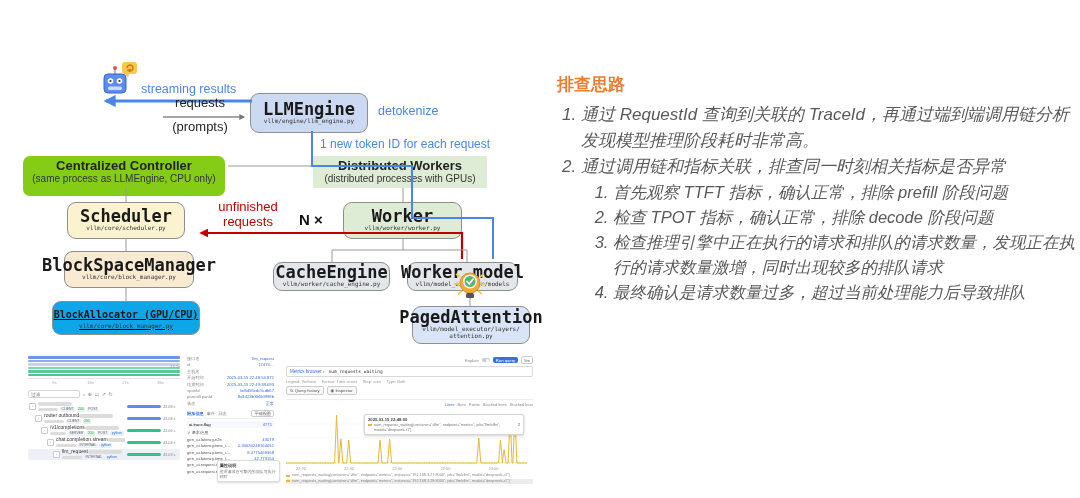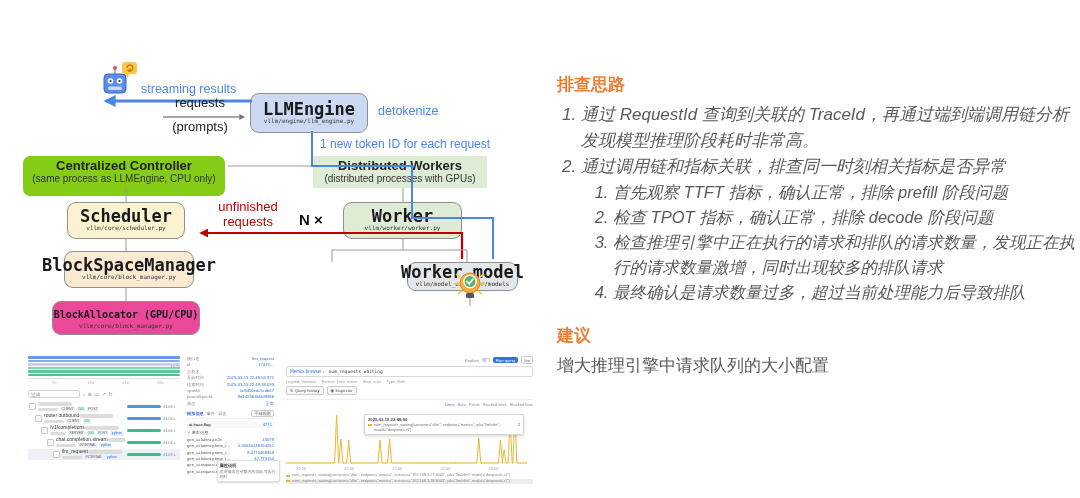--- a/index.html
+++ b/index.html
@@ -127,31 +127,39 @@
     <div class="p">vllm/engine/llm_engine.py</div>
   </div>
   <div class="dbox" style="left:64px;top:251px;width:130px;height:37px;background:#f9ead2;">
     <div class="t">BlockSpaceManager</div>
     <div class="p">vllm/core/block_manager.py</div>
   </div>
   <div class="dbox" style="left:67px;top:202px;width:118px;height:37px;background:#fbf2cf;">
     <div class="t">Scheduler</div>
     <div class="p">vllm/core/scheduler.py</div>
   </div>
-  <div class="dbox" style="left:52px;top:301px;width:148px;height:34px;background:#ec4899;">
+  <div class="dbox" style="left:52px;top:301px;width:148px;height:34px;background:#0ea5e9;text-decoration:underline;">
     <div class="t" style="font-size:10px;">BlockAllocator (GPU/CPU)</div>
     <div class="p">vllm/core/block_manager.py</div>
   </div>
   <div class="dbox" style="left:343px;top:202px;width:119px;height:37px;background:#dfecd5;">
     <div class="t">Worker</div>
     <div class="p">vllm/worker/worker.py</div>
   </div>
+  <div class="dbox" style="left:273px;top:262px;width:117px;height:29px;background:#e3e7ea;">
+    <div class="t">CacheEngine</div>
+    <div class="p">vllm/worker/cache_engine.py</div>
+  </div>
   <div class="dbox" style="left:407px;top:262px;width:111px;height:29px;background:#e3e7ea;">
     <div class="t">Worker.model</div>
     <div class="p">vllm/model_executor/models</div>
+  </div>
+  <div class="dbox" style="left:412px;top:306px;width:118px;height:38px;background:#d9e4f6;">
+    <div class="t">PagedAttention</div>
+    <div class="p"><span>vllm/model_executor/layers/</span><br><span>attention.py</span></div>
   </div>
 
   <div class="dlab lab-blue" style="left:141px;top:82px;">streaming results</div>
   <div class="dlab lab-dark" style="left:155px;top:95px;width:90px;">
     <div>requests</div>
     <div style="margin-top:8px;">(prompts)</div>
   </div>
   <div class="dlab lab-blue" style="left:378px;top:104px;">detokenize</div>
   <div class="dlab lab-blue" style="left:320px;top:137px;font-size:12px;">1 new token ID for each request</div>
   <div class="dlab lab-red" style="left:206px;top:199px;width:84px;">
@@ -227,24 +235,20 @@
       <li><span>通过调用链和指标关联，排查同一时刻相关指标是否异常</span>
         <ol class="ol2">
           <li>首先观察 TTFT 指标，确认正常，排除 prefill 阶段问题</li>
           <li>检查 TPOT 指标，确认正常，排除 decode 阶段问题</li>
           <li>检查推理引擎中正在执行的请求和排队的请求数量，发现正在执行的请求数量激增，同时出现较多的排队请求</li>
           <li>最终确认是请求数量过多，超过当前处理能力后导致排队</li>
         </ol>
       </li>
     </ol>
 
-    <div class="suggest">
-      <div class="sec-h">建议</div>
-      <div>增大推理引擎中请求队列的大小配置</div>
-    </div>
   </div>
 
   <div class="trace">
     <div class="trace-left">
       <div class="stripes">
           <div class="stripe" style="background: rgb(111, 149, 234);"></div>
           <div class="stripe" style="background: rgb(135, 169, 240);"></div>
           <div class="stripe" style="background: rgb(195, 211, 248);"></div>
           <div class="stripe" style="background: rgb(127, 212, 171);"></div>
           <div class="stripe" style="background: rgb(94, 200, 151);"></div>

